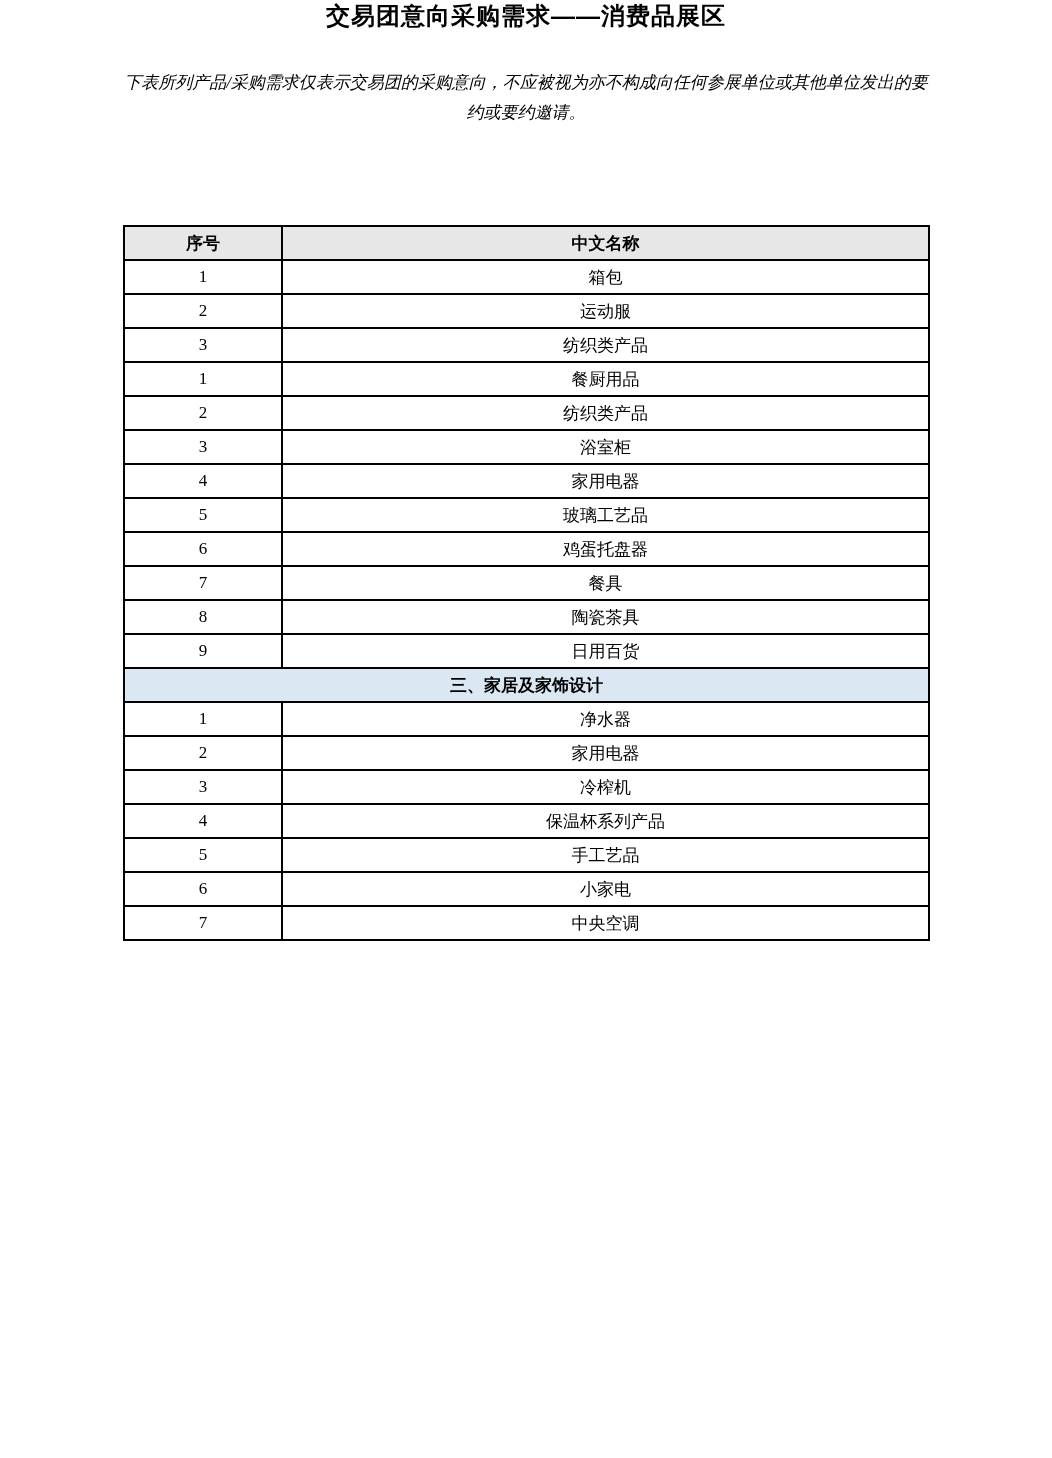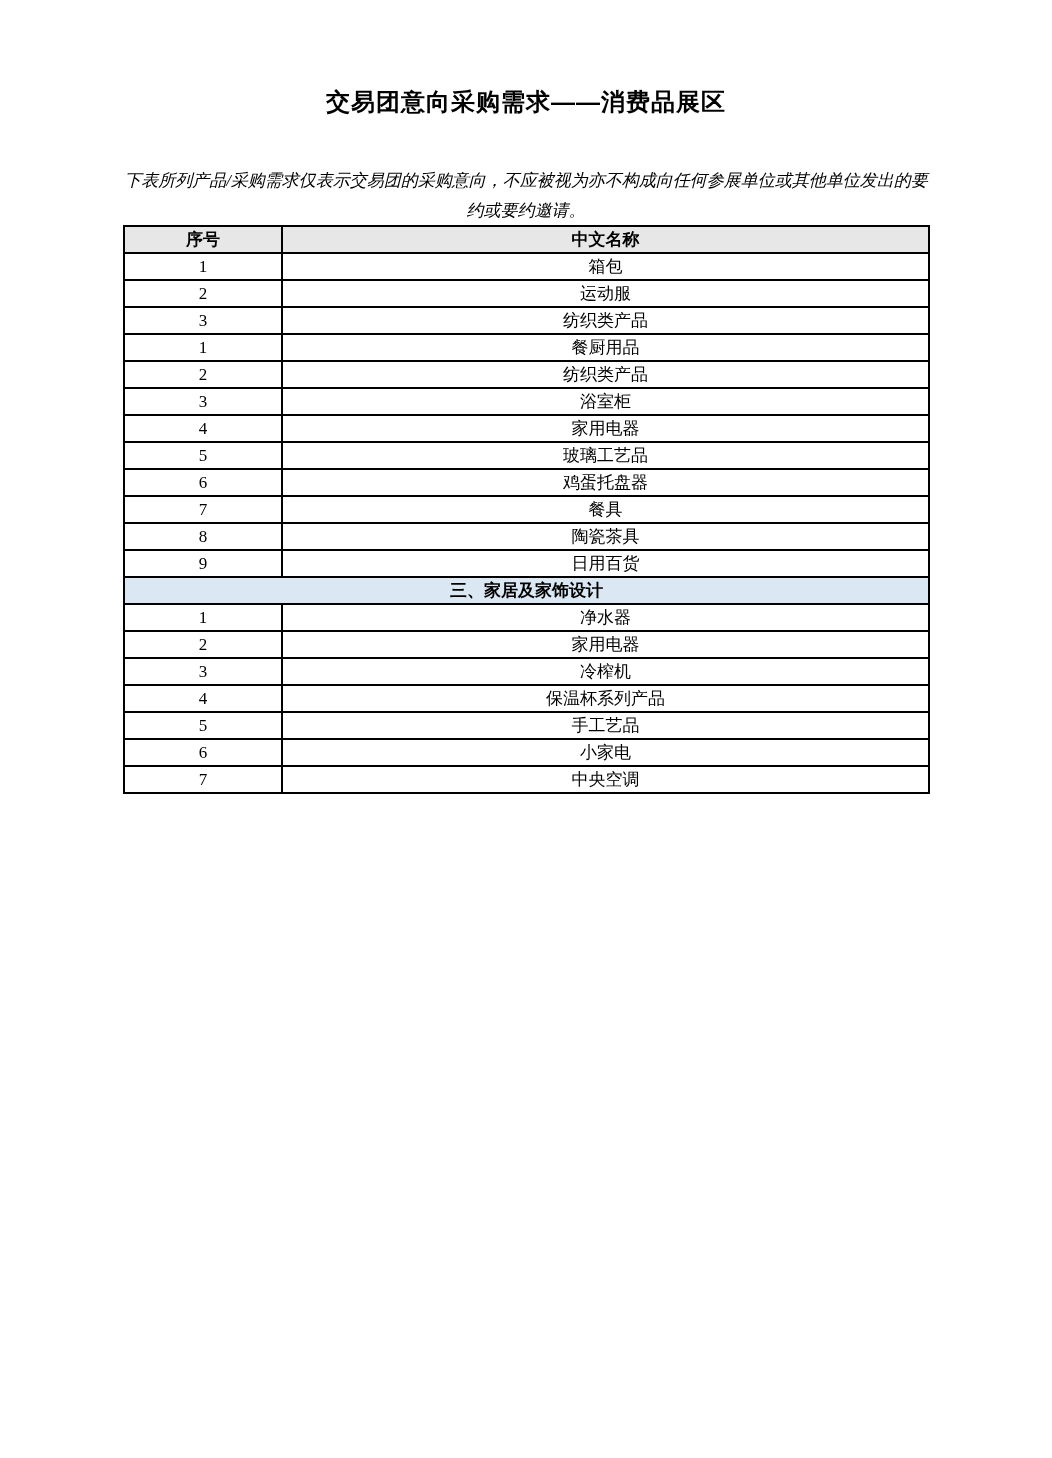--- a/index.html
+++ b/index.html
@@ -11,49 +11,48 @@
     font-family: "Liberation Serif", "DejaVu Serif", serif;
     color: #000000;
   }
   .page {
     width: 1052px;
     height: 1458px;
     background: #ffffff;
     position: relative;
   }
   .doc-title {
-    padding-top: 86px;
     text-align: center;
     font-size: 24px;
     font-weight: bold;
     letter-spacing: 1px;
     font-family: "Liberation Sans", "DejaVu Sans", sans-serif;
   }
   .doc-note {
-    margin: 48px auto 0 auto;
+    margin: 36px auto 0 auto;
     width: 812px;
     text-align: center;
     font-size: 17px;
     line-height: 30px;
     font-style: italic;
     font-family: "Liberation Serif", "DejaVu Serif", serif;
   }
   table.main-table {
     position: absolute;
     left: 123px;
     top: 225px;
     width: 805px;
     border-collapse: collapse;
     table-layout: fixed;
   }
   table.main-table col.col-no   { width: 158px; }
   table.main-table col.col-name { width: 647px; }
   table.main-table td, table.main-table th {
     border: 2px solid var(--border-color, #000000);
-    height: 27px;
+    height: 34px;
     text-align: center;
     vertical-align: middle;
     overflow: hidden;
   }
   tr.header-row th {
     background: var(--header-bg, #e7e7e7);
     font-size: 17px;
     font-weight: bold;
     font-family: "Liberation Sans", "DejaVu Sans", sans-serif;
   }

